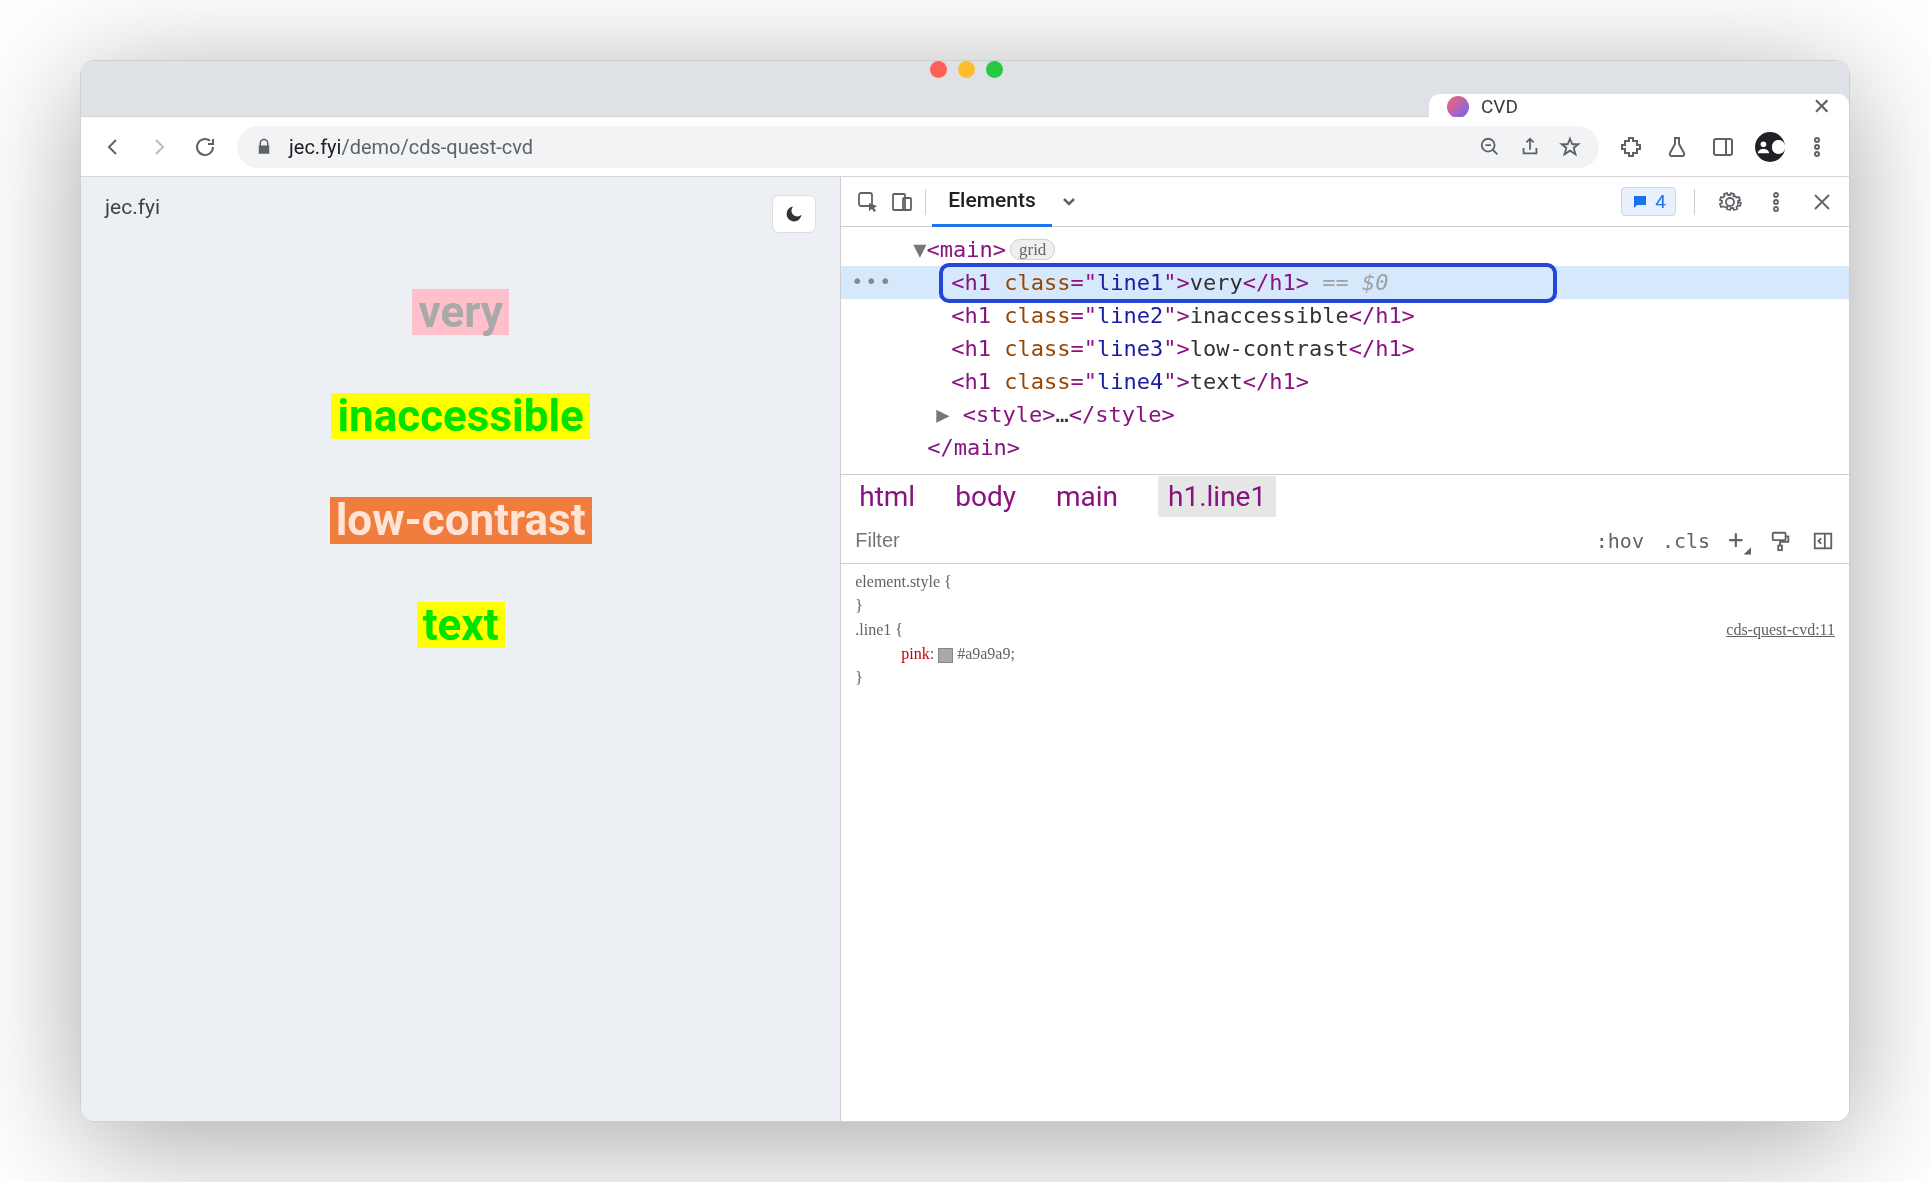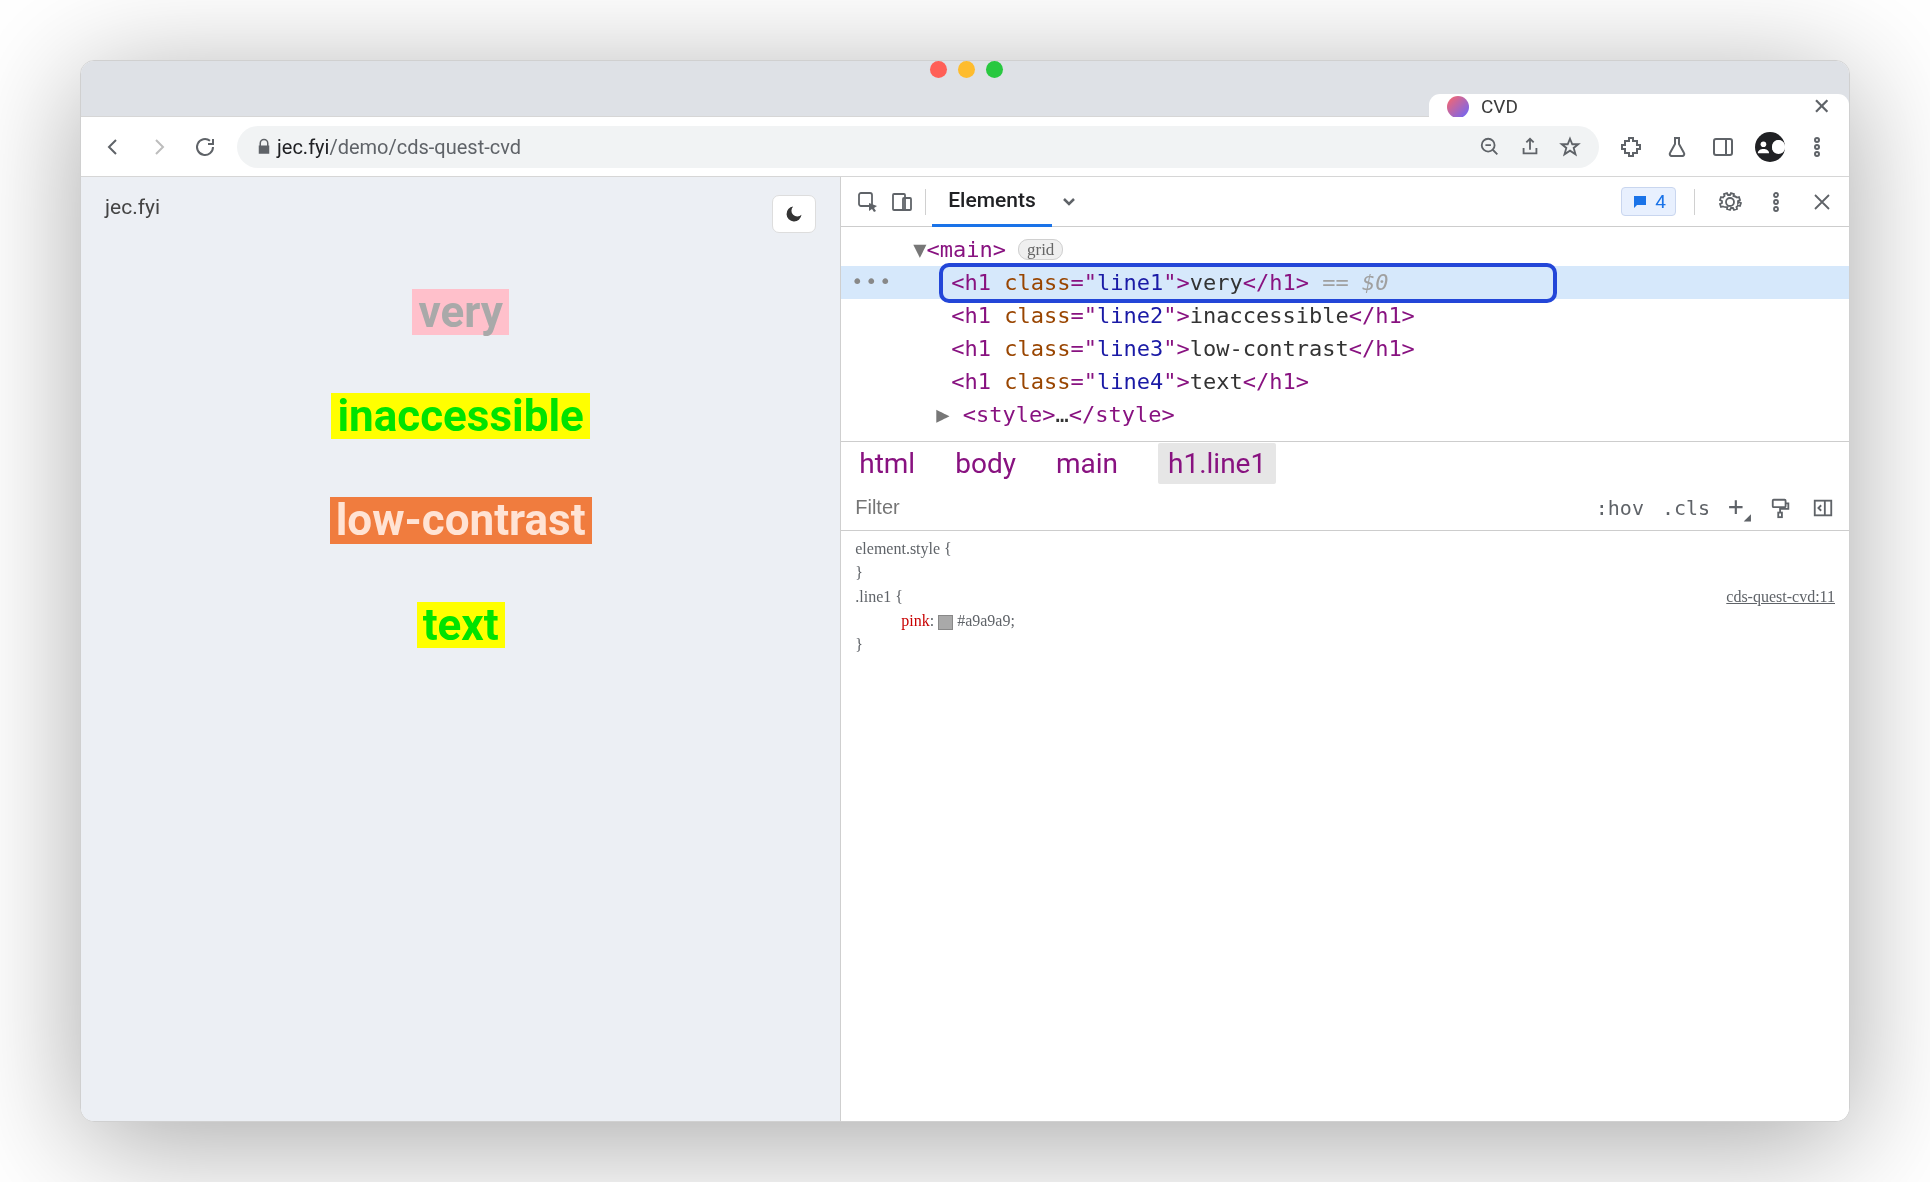--- a/index.html
+++ b/index.html
@@ -32,21 +32,21 @@
 .tab .title{font-size:19px;color:#3c3c3c}
 .tab .x{margin-left:auto;font-size:22px;color:#5f6368}
 .newtab{font-size:30px;color:#5f6368;padding:0 20px;align-self:center}
 .chev{margin-left:auto;padding:0 28px;font-size:20px;color:#5f6368;align-self:center}
 
 
 .toolbar{height:60px;background:#fff;display:flex;align-items:center;padding:0 18px;gap:18px;border-bottom:1px solid #d6d6d6;}
 .tb-icon{width:28px;height:28px;color:#5f6368;display:flex;align-items:center;justify-content:center}
 .tb-icon svg{width:24px;height:24px;stroke:currentColor;fill:none;stroke-width:2}
 .tb-icon.disabled{color:#bdbdbd}
-.omnibox{flex:1;height:42px;background:#f1f3f4;border-radius:21px;display:flex;align-items:center;padding:0 18px;gap:4px;color:#3c4043;font-size:20px}
+.omnibox{flex:1;height:42px;background:#f1f3f4;border-radius:21px;display:flex;align-items:center;padding:0 18px;gap:16px;color:#3c4043;font-size:20px}
 .omnibox .lock{width:18px;height:18px}
 .omnibox .url .host{color:#202124}
 .omnibox .url .path{color:#5f6368}
 .omnibox .right{margin-left:auto;display:flex;gap:18px;align-items:center;color:#5f6368}
 .avatar{width:30px;height:30px;border-radius:50%;background:#202124;display:flex;align-items:center;justify-content:center}
 .avatar::after{content:"";width:14px;height:14px;border-radius:50%;background:#fff;box-shadow:0 8px 0 3px #fff inset}
 .avatar-person{fill:#fff}
 
 
 .content{flex:1;display:flex;min-height:0}
@@ -74,21 +74,21 @@
 
 .dom{font-family:Menlo,Consolas,monospace;font-size:22px;line-height:1.5;padding:6px 0 10px;overflow:hidden}
 .dom .row{white-space:pre;padding-left:48px;position:relative}
 .dom .row.sel{background:#d6e8fb}
 .dom .row .dots{position:absolute;left:10px;color:#888;font-size:20px;letter-spacing:2px}
 .dom .tag{color:#881280}
 .dom .attr{color:#994500}
 .dom .val{color:#1a1aa6}
 .dom .txt{color:#333}
 .dom .anno{color:#a0a0a0;font-style:italic}
-.dom .badge{background:#efefef;border:1px solid #d0d0d0;border-radius:10px;font-size:17px;padding:0 8px;color:#666;font-family:-apple-system;font-style:normal;margin-left:12px;position:relative;top:-2px}
+.dom .badge{background:#efefef;border:1px solid #d0d0d0;border-radius:10px;font-size:17px;padding:0 8px;color:#666;font-family:-apple-system;font-style:normal;margin-left:4px;position:relative;top:-2px}
 .dom .arrow{color:#777}
 .hlbox{position:absolute;border:4px solid #2346d8;border-radius:10px;pointer-events:none}
 
 
 .bc{border-top:1px solid #cdcdcd;height:44px;display:flex;align-items:center;gap:40px;padding:14px 18px;font-size:28px;color:#5f6368}
 .bc span{color:#881280}
 .bc .sel{background:#e6e6e6;padding:4px 10px;border-radius:2px}
 
 
 .sp-tabs{height:46px;border-top:1px solid #cdcdcd;border-bottom:1px solid #cdcdcd;display:flex;align-items:center;gap:30px;padding:0 20px;font-size:21px;color:#5f6368}
@@ -256,20 +256,21 @@
         </div>
       </div>
 
       <div class="dom" style="position:relative">
         <div class="row" style="padding-left:72px"><span class="arrow">▼</span><span class="tag">&lt;<span>main</span>&gt;</span><span class="badge">grid</span></div>
         <div class="row sel" style="padding-left:110px"><span class="dots">•••</span><span class="tag">&lt;h1 <span class="attr">class</span>="<span class="val">line1</span>"&gt;</span><span class="txt">very</span><span class="tag">&lt;/h1&gt;</span><span class="anno"> == $0</span></div>
         <div class="row" style="padding-left:110px"><span class="tag">&lt;h1 <span class="attr">class</span>="<span class="val">line2</span>"&gt;</span><span class="txt">inaccessible</span><span class="tag">&lt;/h1&gt;</span></div>
         <div class="row" style="padding-left:110px"><span class="tag">&lt;h1 <span class="attr">class</span>="<span class="val">line3</span>"&gt;</span><span class="txt">low-contrast</span><span class="tag">&lt;/h1&gt;</span></div>
         <div class="row" style="padding-left:110px"><span class="tag">&lt;h1 <span class="attr">class</span>="<span class="val">line4</span>"&gt;</span><span class="txt">text</span><span class="tag">&lt;/h1&gt;</span></div>
         <div class="row" style="padding-left:95px"><span class="arrow">▶ </span><span class="tag">&lt;<span>style</span>&gt;</span><span class="txt">…</span><span class="tag">&lt;/style&gt;</span></div>
+        <div class="row" style="padding-left:86px"><span class="tag">&lt;/<span>main</span>&gt;</span></div>
         <div class="hlbox" style="left:98px;top:36px;width:618px;height:40px"></div>
       </div>
 
       <div class="bc">
         <span>html</span>
         <span>body</span>
         <span>main</span>
         <span class="sel">h1.line1</span>
       </div>
 

